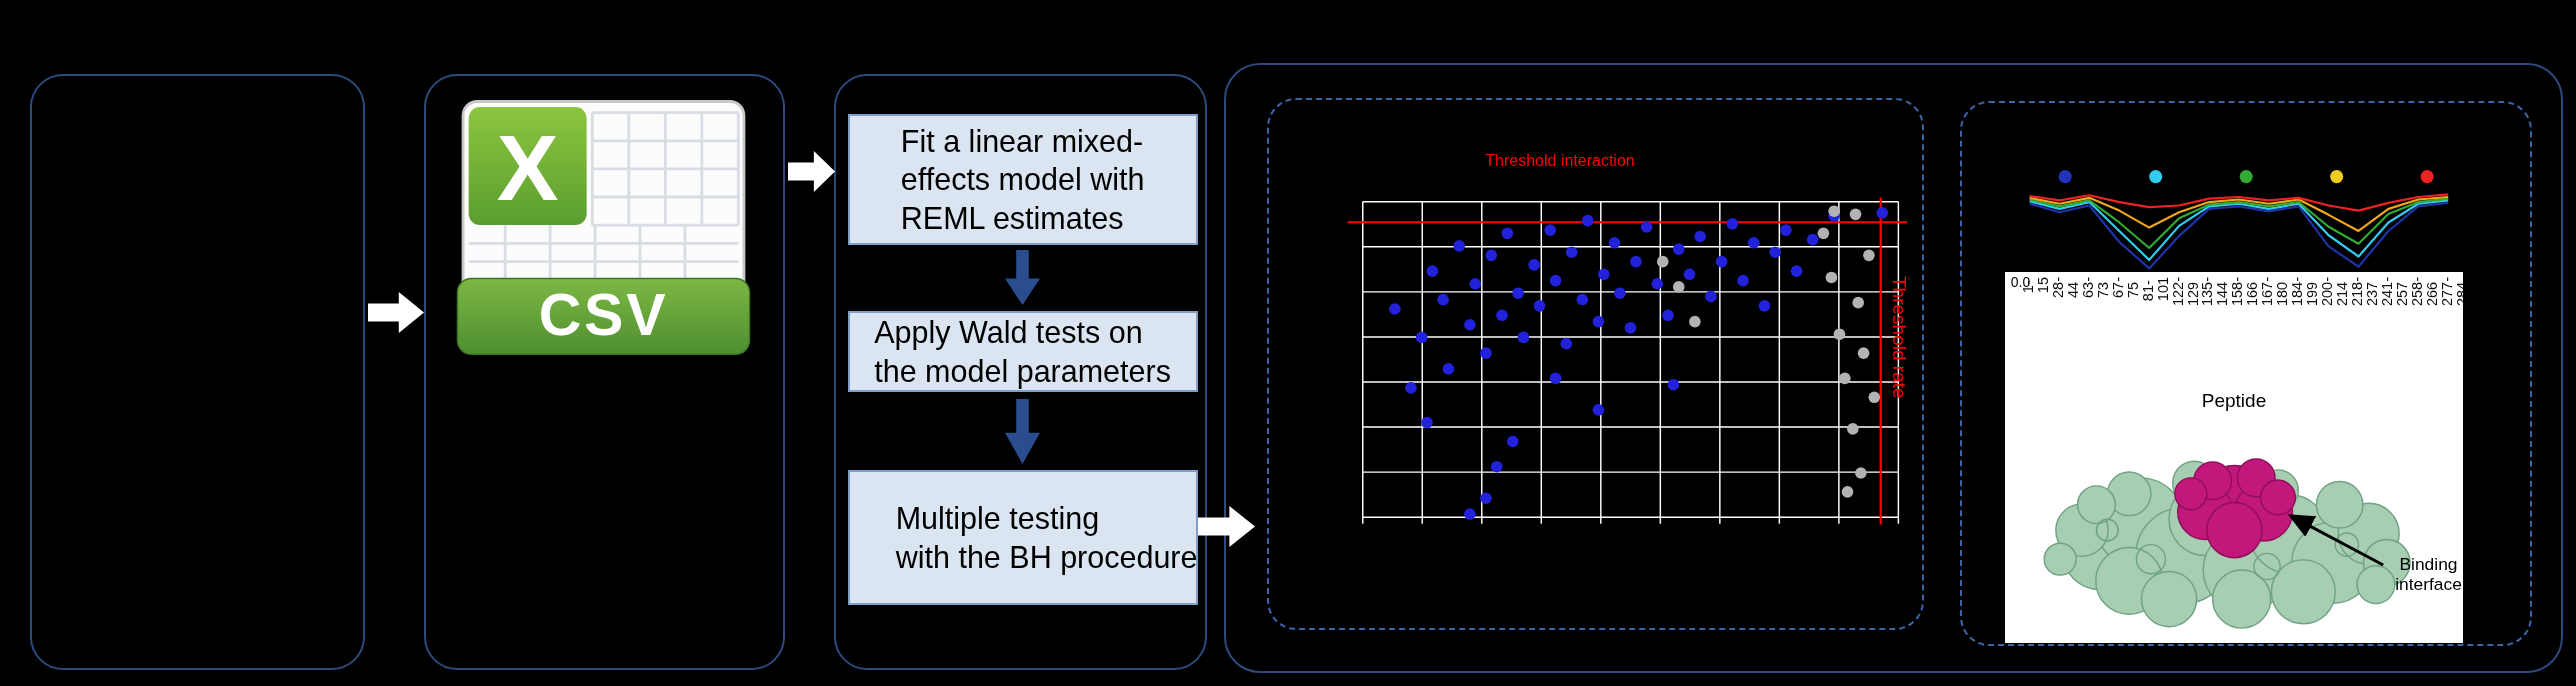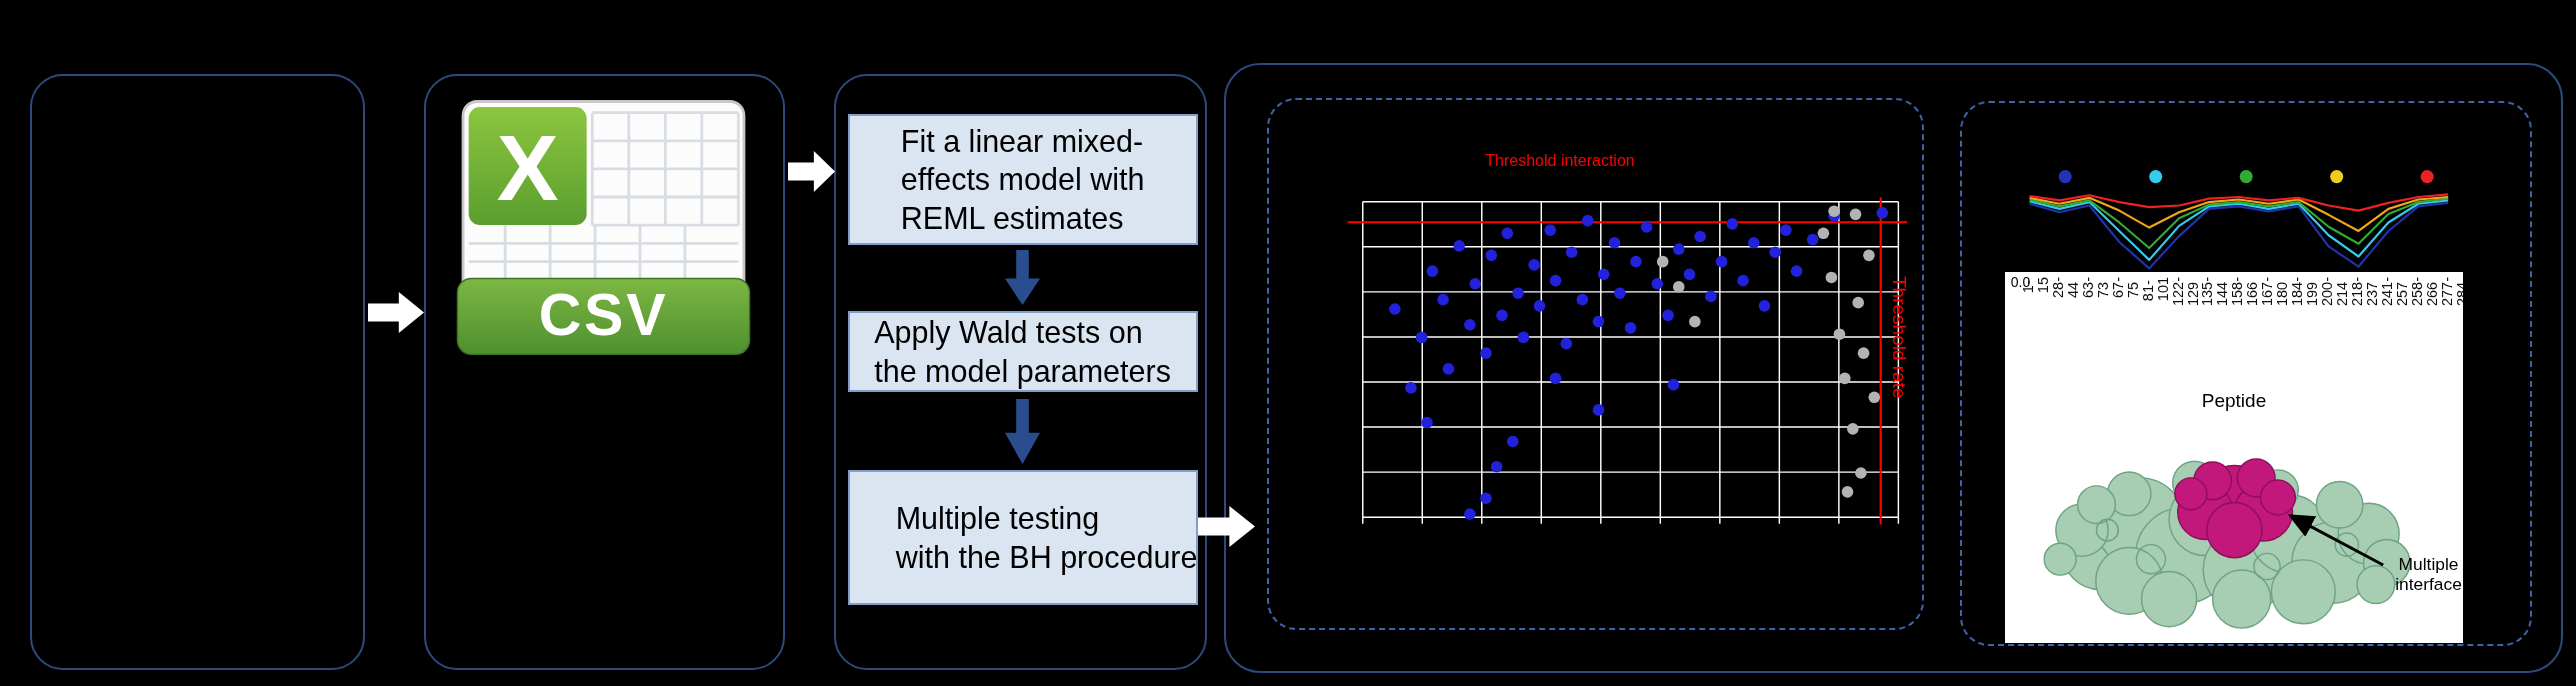--- a/index.html
+++ b/index.html
@@ -324,20 +324,20 @@
             <circle class="pm" cx="335" cy="135" r="40"></circle>
               <circle class="pm" cx="295" cy="160" r="38"></circle>
             <circle class="pm" cx="265" cy="92" r="26"></circle>
               <circle class="pm" cx="325" cy="88" r="26"></circle>
             <circle class="pm" cx="355" cy="115" r="24"></circle>
               <circle class="pm" cx="235" cy="110" r="22"></circle>
           </g>
           <line x1="500" y1="208" x2="372" y2="140" stroke="#000" stroke-width="4" marker-end="url(#ah)"></line>
         </svg>
         <div class="binding-label">
-          <div>Multiple</div>
+          <div>Binding</div>
           <div>interface</div>
         </div>
       </div>
     </div>
   </div>
 </div>
 
 
 </body></html>

